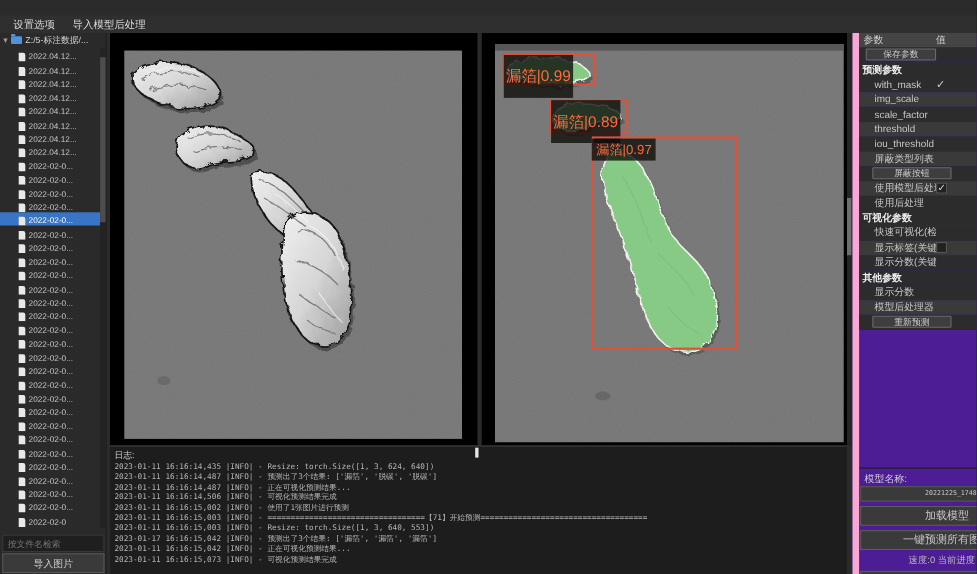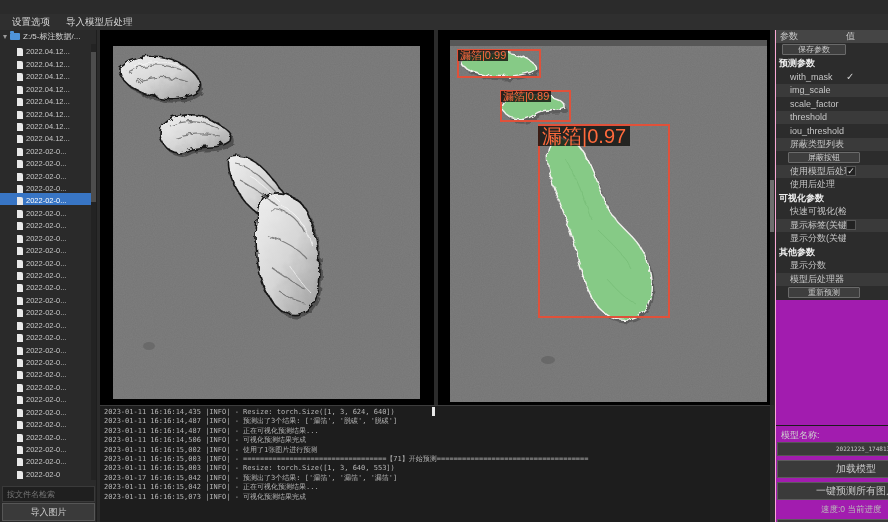--- a/index.html
+++ b/index.html
@@ -43,36 +43,36 @@
   .main{position:absolute;left:100px;top:30px;width:670px;height:492px;}
   .viewers{position:absolute;left:0;top:0;width:670px;height:375px;display:flex;}
   .viewer{position:relative;background:#000;overflow:hidden;}
   .viewer1{width:334px;}
   .viewer-divider{width:4px;background:#2b2b2b;}
   .viewer2{width:332px;}
   .viewer svg{position:absolute;left:0;top:0;}
 
   .det-box{position:absolute;border:2px solid var(--accent);}
   .det-label{position:absolute;background:rgba(12,12,8,0.78);color:var(--label-text);
-    font-size:11px;line-height:9px;padding:1px 2px;white-space:nowrap;}
-  .det-label.big{font-size:20px;line-height:18px;padding:1px 4px;}
+    font-size:14px;line-height:9px;padding:15px 2px;white-space:nowrap;}
+  .det-label.big{font-size:12px;line-height:18px;padding:1px 4px;}
 
   .vscroll{position:absolute;left:670px;top:0;width:4px;height:375px;background:#252525;}
   .vscroll-handle{position:absolute;left:0;top:150px;width:4px;height:52px;background:#6e6e6e;}
   .splitter-grip{position:absolute;left:332px;top:377px;width:3px;height:9px;background:#e8e8e8;z-index:5;}
 
   .log-panel{position:absolute;left:0;top:375px;width:670px;height:117px;background:#1d1d1d;
     border-top:1px solid #3c3c3c;padding:2px 4px;overflow:hidden;}
   .log-title{font-size:8px;color:#cfcfcf;margin-bottom:1px;}
   .log-line{font-family:"DejaVu Sans Mono",monospace;font-size:7px;line-height:9.4px;
     color:#b5b5b5;white-space:pre;overflow:hidden;}
 
   
-  .right-panel{position:absolute;left:775px;top:30px;width:113px;bottom:0;background:#a21caf;
-    border-left:1px solid #f9a8d4;overflow:hidden;}
+  .right-panel{position:absolute;left:775px;top:30px;width:113px;bottom:0;background:#4c1d95;
+    border-left:6px solid #f9a8d4;overflow:hidden;}
   .param-table{position:absolute;left:0;top:0;width:160px;}
   .param-header{height:13px;background:#454545;display:flex;align-items:center;font-size:9px;color:#cfcfcf;}
   .ph-name{width:70px;padding-left:4px;}
   .prow{height:13.5px;display:flex;align-items:center;font-size:9px;color:#c6c6c6;white-space:nowrap;}
   .prow.dark{background:#2c2c2c;}
   .prow.light{background:#3a3a3a;}
   .prow.section{color:#ededed;font-weight:bold;padding-left:3px;background:#2c2c2c;}
   .pname{width:70px;flex:none;padding-left:14px;overflow:hidden;}
   .pvalue{display:flex;align-items:center;}
   .pv-text{color:#a5a5a5;font-size:8px;margin-left:48px;}
@@ -346,20 +346,21 @@
         <div class="det-label big" style="left:100px;top:96px;">漏箔|0.97</div>
       </div>
     </div>
 
     <div class="vscroll">
       <div class="vscroll-handle"></div>
     </div>
     <div class="splitter-grip"></div>
 
     <div class="log-panel">
+      <div class="log-title">日志:</div>
       <div id="log-lines">
           <div class="log-line">2023-01-11 16:16:14,435 |INFO| - Resize: torch.Size([1, 3, 624, 640])</div>
           <div class="log-line">2023-01-11 16:16:14,487 |INFO| - 预测出了3个结果: ['漏箔', '脱碳', '脱碳']</div>
           <div class="log-line">2023-01-11 16:16:14,487 |INFO| - 正在可视化预测结果...</div>
           <div class="log-line">2023-01-11 16:16:14,506 |INFO| - 可视化预测结果完成</div>
           <div class="log-line">2023-01-11 16:16:15,002 |INFO| - 使用了1张图片进行预测</div>
           <div class="log-line">2023-01-11 16:16:15,003 |INFO| - ==================================【71】开始预测====================================</div>
           <div class="log-line">2023-01-11 16:16:15,003 |INFO| - Resize: torch.Size([1, 3, 640, 553])</div>
           <div class="log-line">2023-01-17 16:16:15,042 |INFO| - 预测出了3个结果: ['漏箔', '漏箔', '漏箔']</div>
           <div class="log-line">2023-01-11 16:16:15,042 |INFO| - 正在可视化预测结果...</div>

